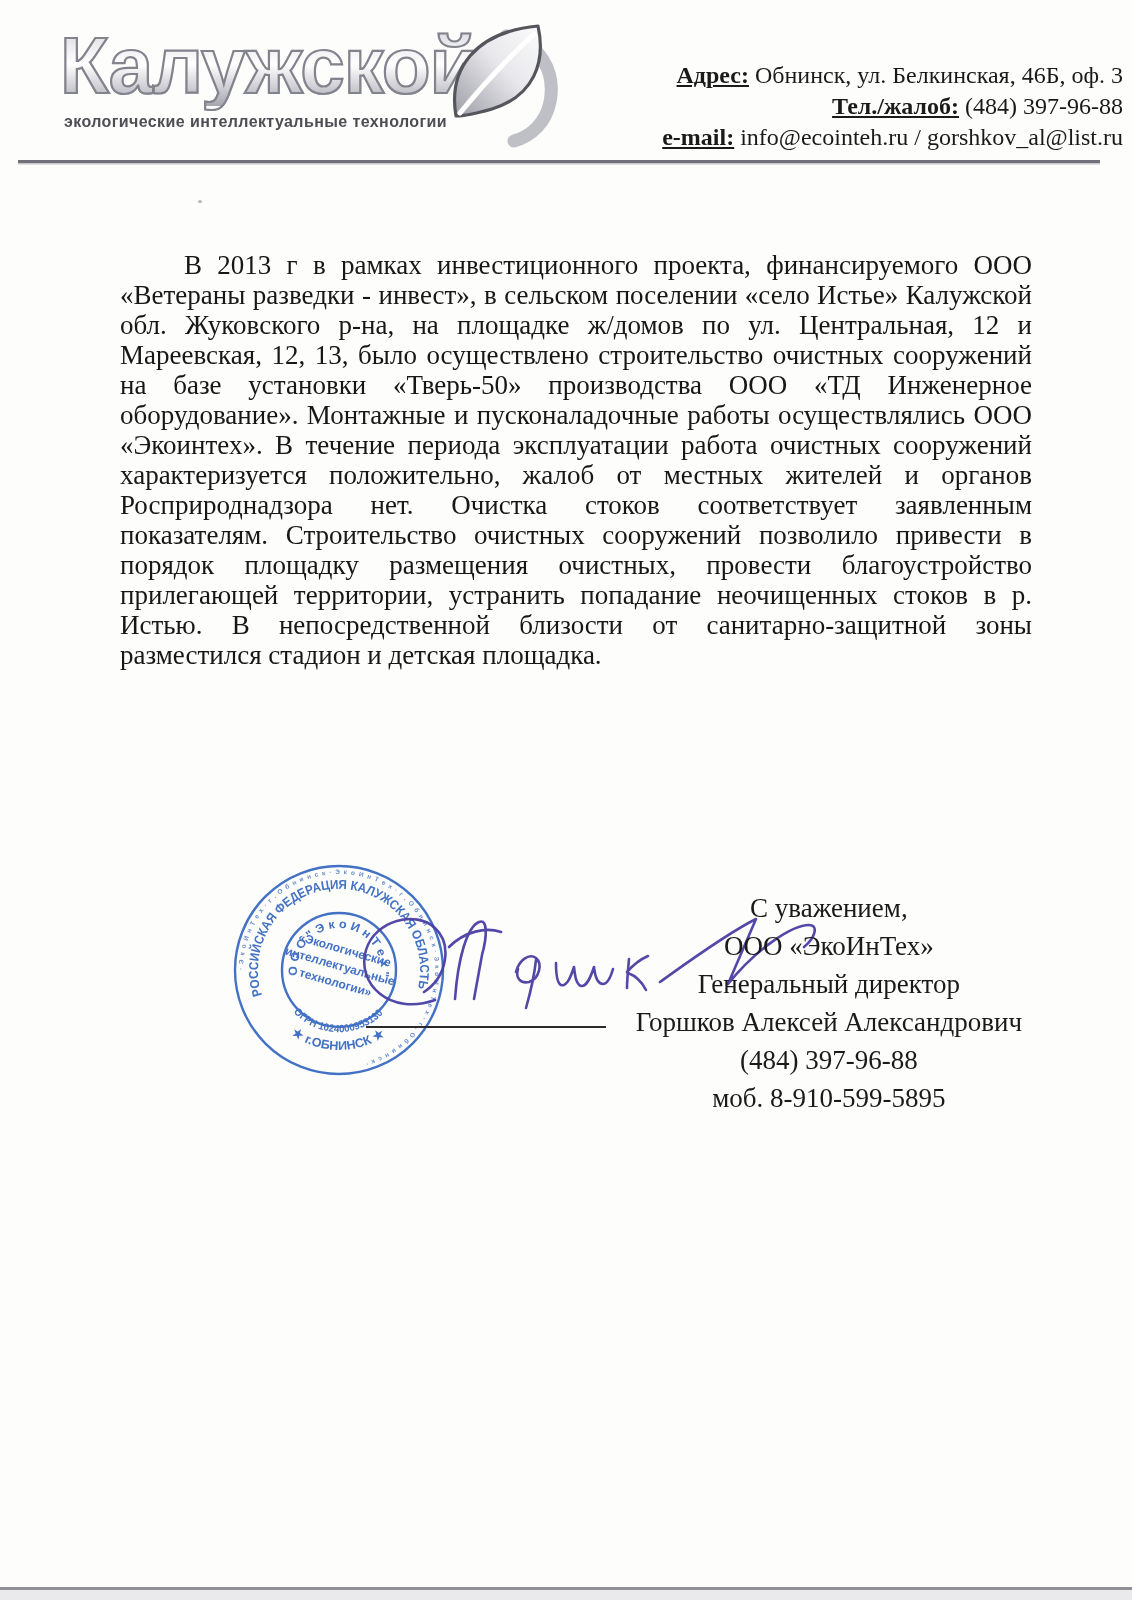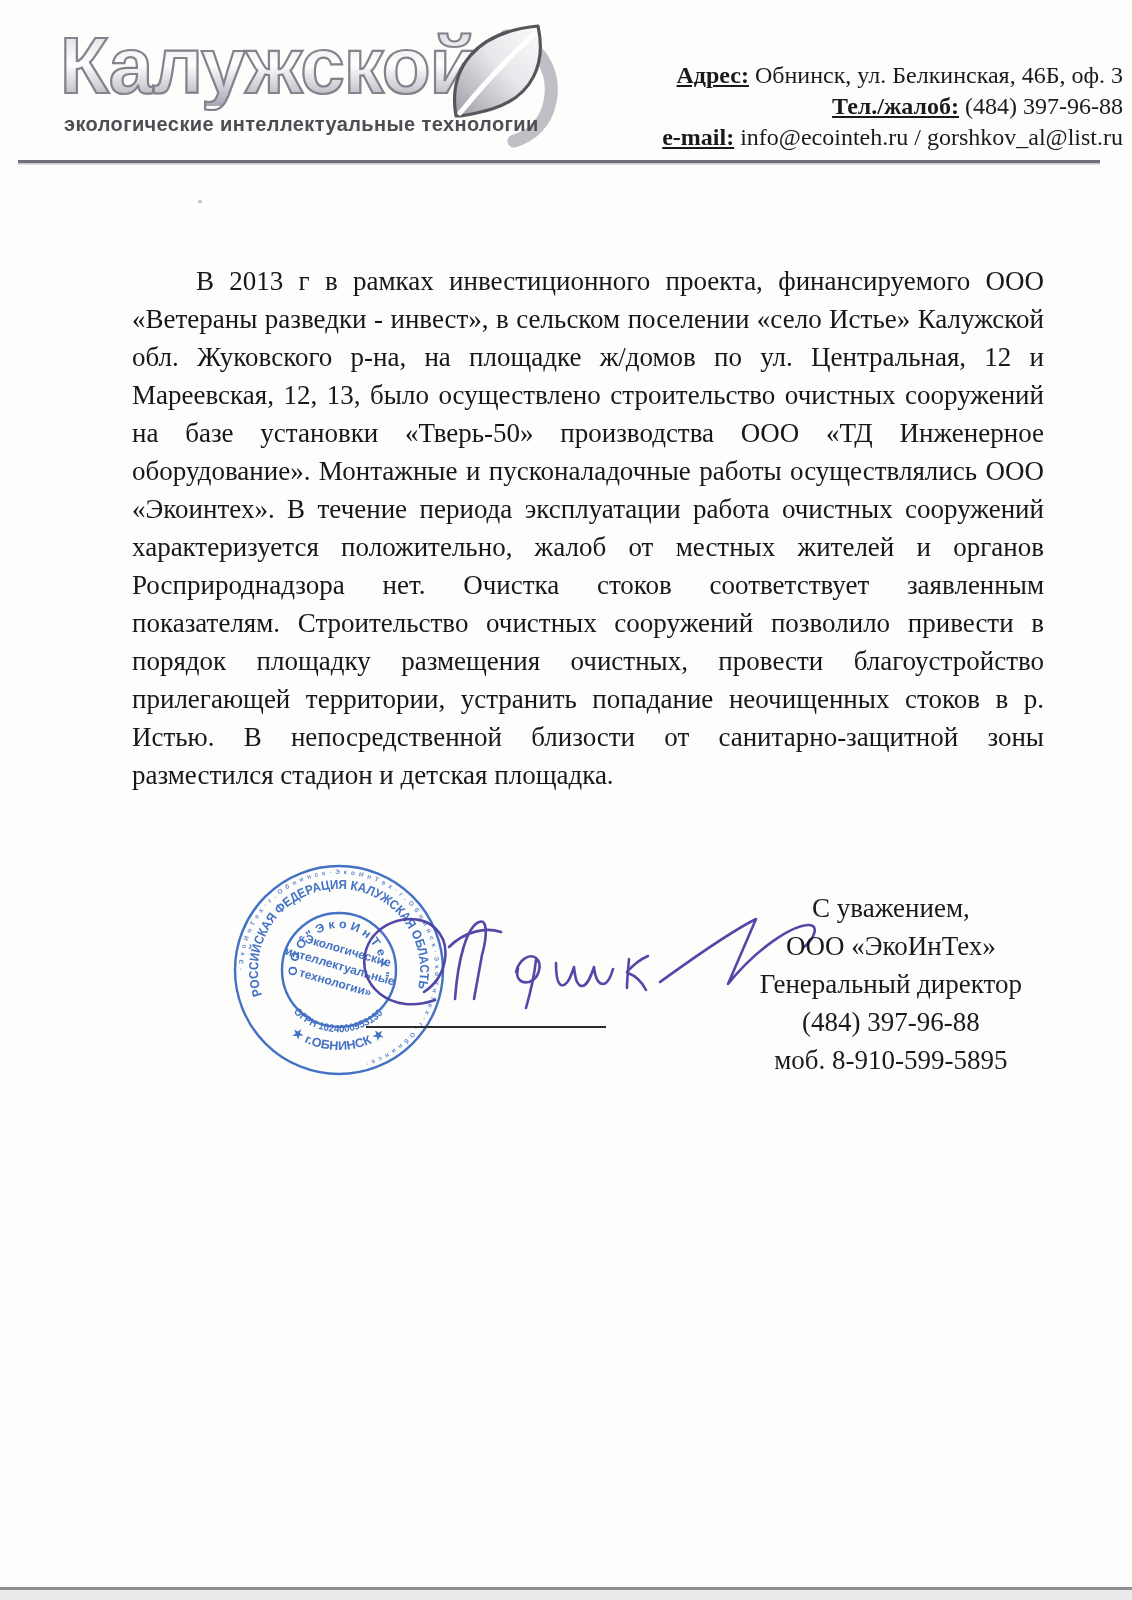--- a/index.html
+++ b/index.html
@@ -12,40 +12,40 @@
   .brand{
     position:absolute;left:60px;top:26px;
     font-family:"Liberation Sans", sans-serif;font-weight:bold;font-size:80px;line-height:1;
     letter-spacing:-1px;
     background:linear-gradient(180deg,#d9d9df 0%,#ffffff 48%,#a6a6b1 100%);
     -webkit-background-clip:text;background-clip:text;color:transparent;
     -webkit-text-stroke:2.2px #83838d;
   }
   .tagline{
     position:absolute;left:64px;top:113px;width:470px;
-    font-family:"Liberation Sans", sans-serif;font-weight:bold;font-size:20px;
+    font-family:"Liberation Sans", sans-serif;font-weight:bold;font-size:16px;
     color:#4d4d54;letter-spacing:.4px;white-space:nowrap;
   }
   .logo-art{position:absolute;left:430px;top:14px;}
   .contact{
     position:absolute;left:578px;top:60px;width:545px;
     font-size:24px;line-height:31px;text-align:right;
   }
   .c-line{white-space:nowrap;}
   .c-line.indent{padding-left:50px;}
   .c-label{font-weight:bold;text-decoration:underline;}
   .rule{
     position:absolute;left:18px;top:160px;width:1082px;height:0;
     border-top:3px solid #70707a;box-shadow:0 1.5px 0 #c6c6cc;
   }
   .speck{position:absolute;left:198px;top:200px;width:4px;height:3px;background:#949494;border-radius:50%;opacity:.65;}
   
   .body-text{
-    position:absolute;left:120px;top:250px;width:912px;margin:12px;
-    font-size:27px;line-height:38px;text-align:justify;text-indent:64px;
+    position:absolute;left:120px;top:250px;width:912px;margin:0;
+    font-size:27px;line-height:30px;text-align:justify;text-indent:64px;
     color:#171717;
   }
   
   .stamp{position:absolute;left:219px;top:850px;opacity:.92;}
   .stamp text{font-family:"Liberation Sans", sans-serif;}
   .signature{position:absolute;left:330px;top:902px;opacity:.95;}
   .sig-line{position:absolute;left:366px;top:1026px;width:240px;height:0;border-top:2.5px solid #2b2b2b;}
   
   .closing{
     position:absolute;right:110px;top:889px;text-align:center;
@@ -147,19 +147,20 @@
       <path d="M330,80 C358,60 396,32 426,17 L398,82 C428,45 463,23 479,23 C489,23 485,36 474,45"></path>
     </g>
   </svg>
 
   <div class="sig-line"></div>
 
   <div class="closing">
     <div>С уважением,</div>
     <div>ООО «ЭкоИнТех»</div>
     <div>Генеральный директор</div>
+    <div>Горшков Алексей Александрович</div>
     <div>(484) 397-96-88</div>
     <div>моб. 8-910-599-5895</div>
   </div>
 
   <div class="bottom-line"></div>
   <div class="bottom-shade"></div>
 </div>
 
 </body></html>

